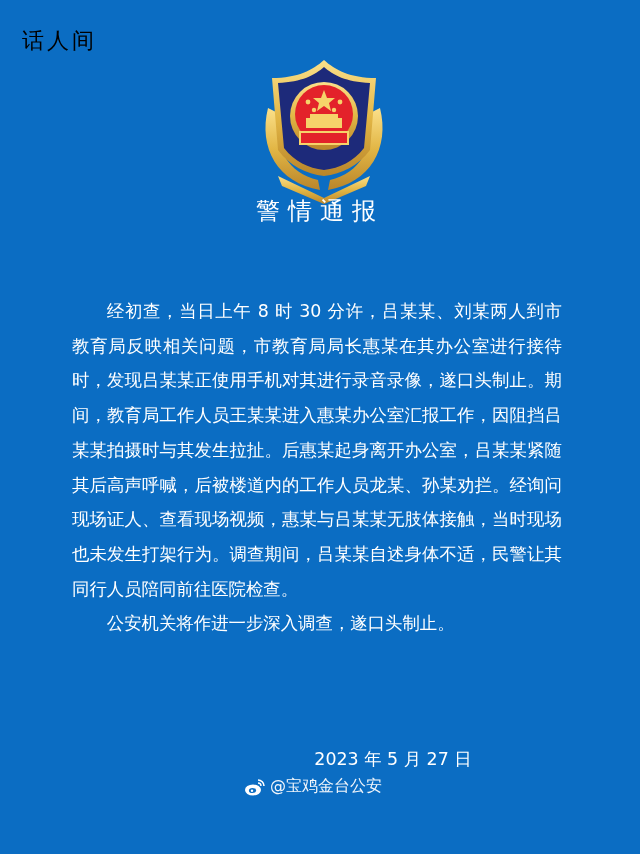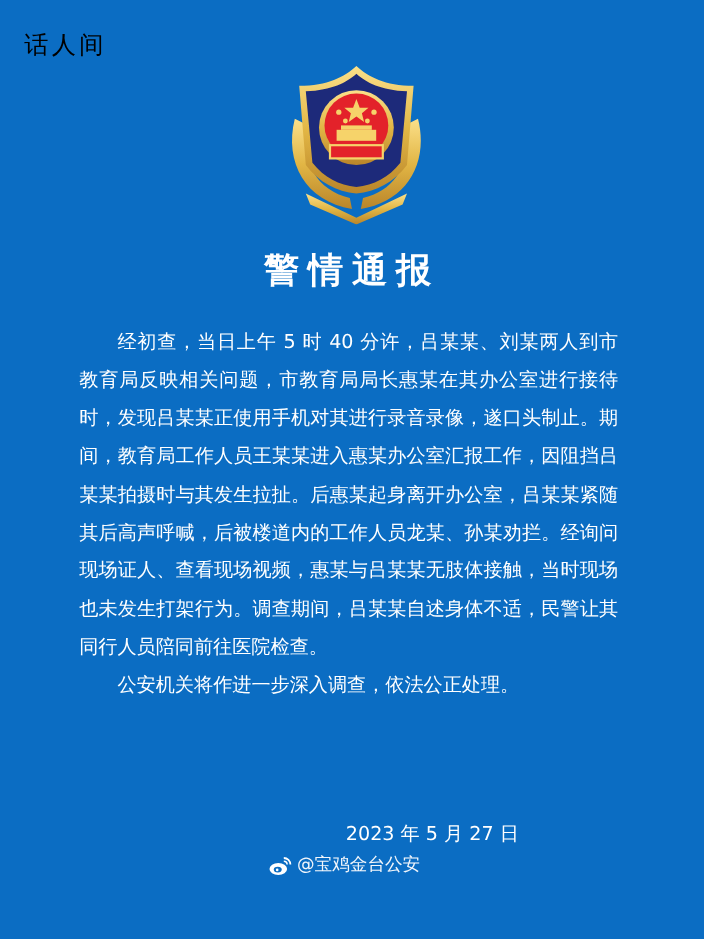--- a/index.html
+++ b/index.html
@@ -11,22 +11,22 @@
       position: relative;
     }
     .watermark {
       position: absolute; left: 22px; top: 26px;
       font-size: 22px; letter-spacing: 3px; color: #000000;
     }
     .emblem {
       position: absolute; left: 258px; top: 58px; width: 132px; height: 146px;
     }
     .title {
-      position: absolute; left: 0; right: 0; top: 224px;
-      text-align: center; font-size: 32px; letter-spacing: 8px; font-weight: bold;
+      position: absolute; left: 0; right: 0; top: 195px;
+      text-align: center; font-size: 24px; letter-spacing: 8px; font-weight: normal;
     }
     .body-text {
       position: absolute; left: 72px; width: 490px; top: 294px;
       font-size: 17.4px; line-height: 34.7px; text-align: justify;
     }
     .body-text p { margin: 0; text-indent: 2em; }
     .signature {
       position: absolute; left: 295px; top: 742px;
       font-size: 17.4px; line-height: 34px; text-align: center; width: 196px;
     }
@@ -67,22 +67,22 @@
     <circle cx="76" cy="52" r="2.2" fill="#f6d36a"></circle>
     <rect x="48" y="60" width="36" height="10" fill="#f6d36a"></rect>
     <rect x="52" y="56" width="28" height="4" fill="#f6d36a"></rect>
     <rect x="42" y="74" width="48" height="12" fill="#e3222a" stroke="#f6d36a" stroke-width="2"></rect>
   </svg>
 </div>
 
 <div class="title">警情通报</div>
 
 <div class="body-text">
-  <p>经初查，当日上午 5 时 40 分许，吕某某、刘某两人到市教育局反映相关问题，市教育局局长惠某在其办公室进行接待时，发现吕某某正使用手机对其进行录音录像，遂口头制止。期间，教育局工作人员王某某进入惠某办公室汇报工作，因阻挡吕某某拍摄时与其发生拉扯。后惠某起身离开办公室，吕某某紧随其后高声呼喊，后被楼道内的工作人员龙某、孙某劝拦。经询问现场证人、查看现场视频，惠某与吕某某无肢体接触，当时现场也未发生打架行为。调查期间，吕某某自述身体不适，民警让其同行人员陪同前往医院检查。</p>
-  <p>公安机关将作进一步深入调查，依法公正处理。</p>
+  <p>经初查，当日上午 8 时 30 分许，吕某某、刘某两人到市教育局反映相关问题，市教育局局长惠某在其办公室进行接待时，发现吕某某正使用手机对其进行录音录像，遂口头制止。期间，教育局工作人员王某某进入惠某办公室汇报工作，因阻挡吕某某拍摄时与其发生拉扯。后惠某起身离开办公室，吕某某紧随其后高声呼喊，后被楼道内的工作人员龙某、孙某劝拦。经询问现场证人、查看现场视频，惠某与吕某某无肢体接触，当时现场也未发生打架行为。调查期间，吕某某自述身体不适，民警让其同行人员陪同前往医院检查。</p>
+  <p>公安机关将作进一步深入调查，遂口头制止。</p>
 </div>
 
 <div class="signature">
   <div>2023 年 5 月 27 日</div>
 </div>
 
 <div class="source">
   <span class="weibo-icon">
     <svg width="22" height="20" viewBox="0 0 22 20">
       <ellipse cx="9" cy="13" rx="8" ry="5.5" fill="#ffffff"></ellipse>

